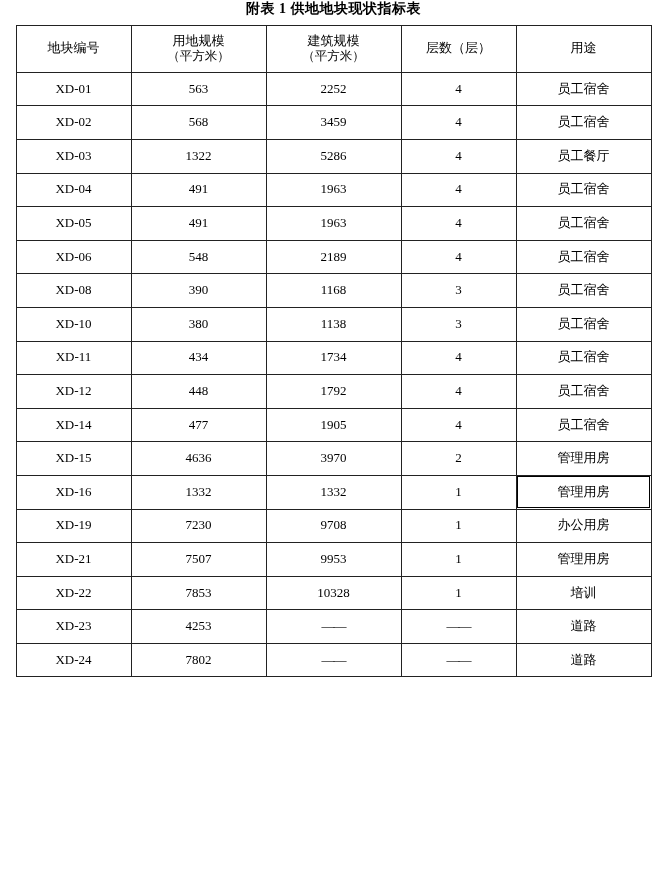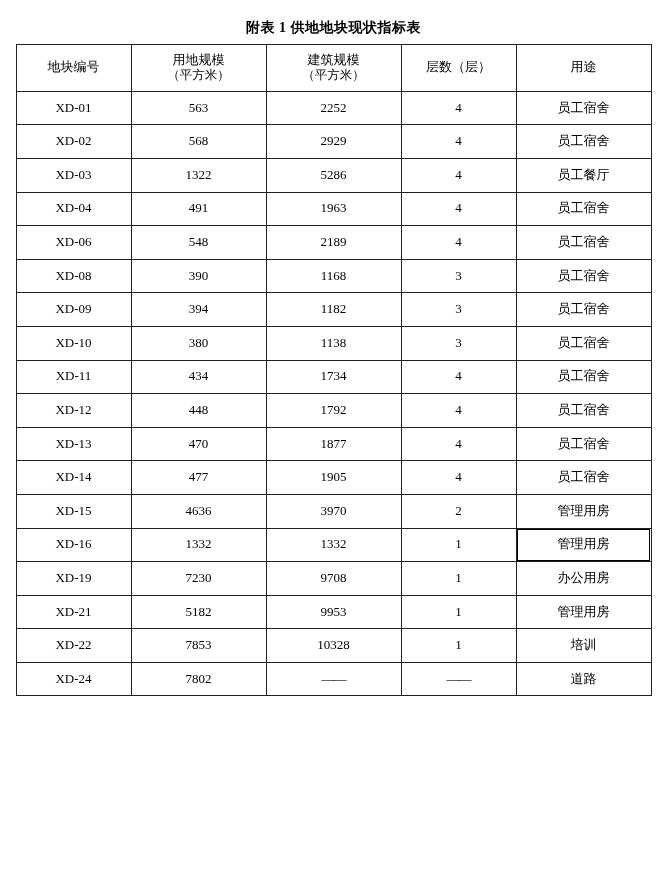--- a/index.html
+++ b/index.html
@@ -19,21 +19,21 @@
     height: 874px;
     box-sizing: border-box;
     padding: 0;
     position: relative;
   }
   .doc-title {
     text-align: center;
     font-size: 14px;
     font-weight: bold;
     letter-spacing: 0.5px;
-    padding: 20px 0 7px 0;
+    padding: 1px 0 7px 0;
     line-height: 1.2;
   }
   table.indicator-table {
     border-collapse: collapse;
     width: 635px;
     margin: 0 auto;
     table-layout: fixed;
   }
   table.indicator-table th,
   table.indicator-table td {
@@ -112,84 +112,77 @@
       <tr>
         <td>XD-01</td>
         <td>563</td>
         <td>2252</td>
         <td>4</td>
         <td>员工宿舍</td>
       </tr>
       <tr>
         <td>XD-02</td>
         <td>568</td>
-        <td>2929</td>
+        <td>3459</td>
         <td>4</td>
         <td>员工宿舍</td>
       </tr>
       <tr>
         <td>XD-03</td>
         <td>1322</td>
         <td>5286</td>
         <td>4</td>
         <td>员工餐厅</td>
       </tr>
       <tr>
         <td>XD-04</td>
+        <td>491</td>
+        <td>1963</td>
+        <td>4</td>
+        <td>员工宿舍</td>
+      </tr>
+      <tr>
+        <td>XD-05</td>
         <td>491</td>
         <td>1963</td>
         <td>4</td>
         <td>员工宿舍</td>
       </tr>
       <tr>
         <td>XD-06</td>
         <td>548</td>
         <td>2189</td>
         <td>4</td>
         <td>员工宿舍</td>
       </tr>
       <tr>
         <td>XD-08</td>
         <td>390</td>
         <td>1168</td>
         <td>3</td>
         <td>员工宿舍</td>
       </tr>
       <tr>
-        <td>XD-09</td>
-        <td>394</td>
-        <td>1182</td>
-        <td>3</td>
-        <td>员工宿舍</td>
-      </tr>
-      <tr>
         <td>XD-10</td>
         <td>380</td>
         <td>1138</td>
         <td>3</td>
         <td>员工宿舍</td>
       </tr>
       <tr>
         <td>XD-11</td>
         <td>434</td>
         <td>1734</td>
         <td>4</td>
         <td>员工宿舍</td>
       </tr>
       <tr>
         <td>XD-12</td>
         <td>448</td>
         <td>1792</td>
-        <td>4</td>
-        <td>员工宿舍</td>
-      </tr>
-      <tr>
-        <td>XD-13</td>
-        <td>470</td>
-        <td>1877</td>
         <td>4</td>
         <td>员工宿舍</td>
       </tr>
       <tr>
         <td>XD-14</td>
         <td>477</td>
         <td>1905</td>
         <td>4</td>
         <td>员工宿舍</td>
       </tr>
@@ -209,33 +202,40 @@
       </tr>
       <tr>
         <td>XD-19</td>
         <td>7230</td>
         <td>9708</td>
         <td>1</td>
         <td>办公用房</td>
       </tr>
       <tr>
         <td>XD-21</td>
-        <td>5182</td>
+        <td>7507</td>
         <td>9953</td>
         <td>1</td>
         <td>管理用房</td>
       </tr>
       <tr>
         <td>XD-22</td>
         <td>7853</td>
         <td>10328</td>
         <td>1</td>
         <td>培训</td>
       </tr>
       <tr>
+        <td>XD-23</td>
+        <td>4253</td>
+        <td class="dash">——</td>
+        <td class="dash">——</td>
+        <td>道路</td>
+      </tr>
+      <tr>
         <td>XD-24</td>
         <td>7802</td>
         <td class="dash">——</td>
         <td class="dash">——</td>
         <td>道路</td>
       </tr>
 
     </tbody>
   </table>
 

